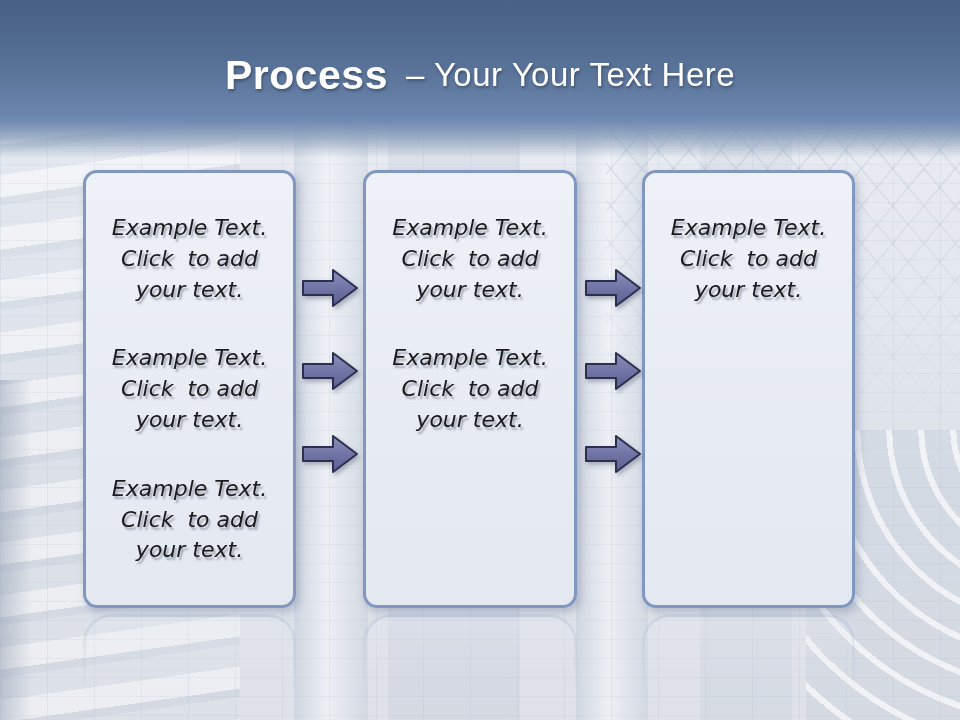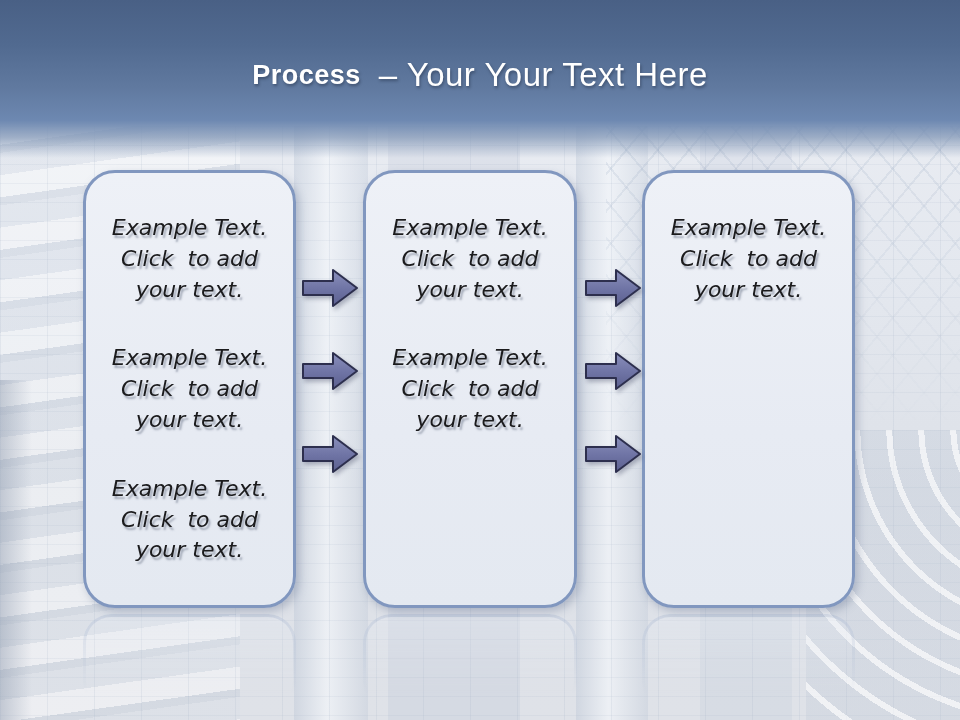--- a/index.html
+++ b/index.html
@@ -32,24 +32,24 @@
       repeating-linear-gradient(-50deg,rgba(150,168,192,.26) 0 2px,transparent 2px 24px);
     -webkit-mask-image:linear-gradient(180deg,#000,transparent);mask-image:linear-gradient(180deg,#000,transparent);}
   .bg-arcs{left:806px;top:430px;width:154px;height:290px;opacity:.6;
     background:repeating-radial-gradient(circle at 160% 0%,rgba(255,255,255,.92) 0 6px,rgba(178,190,207,.36) 6px 32px);}
   
   .header{position:absolute;left:0;top:0;width:960px;height:158px;
     background:linear-gradient(180deg,#496085 0%,#516a90 28%,#60799f 55%,#6d88b1 76%,rgba(131,152,183,.75) 87%,rgba(223,228,236,0) 100%);}
   .title{position:absolute;left:0;top:42px;width:100%;height:66px;
     display:flex;align-items:center;justify-content:center;color:#fff;
     text-shadow:1px 2px 3px rgba(25,35,55,.45);}
-  .title .t-bold{font-size:27px;font-weight:700;margin-right:18px;letter-spacing:.5px;}
+  .title .t-bold{font-size:41px;font-weight:700;margin-right:18px;letter-spacing:.5px;}
   .title .t-rest{font-size:33px;font-weight:400;letter-spacing:.5px;}
   
-  .box{position:absolute;top:170px;height:438px;border:3px solid #8197bf;border-radius:32px;
+  .box{position:absolute;top:170px;height:438px;border:3px solid #8197bf;border-radius:14px;
     background:linear-gradient(180deg,#eef1f7 0%,#e7ebf3 60%,#e4e9f1 100%);
     box-shadow:3px 4px 9px rgba(95,110,140,.35);
     padding:40px 10px 0 10px;text-align:center;}
   .box-1{left:83px;width:213px;}
   .box-2{left:363px;width:214px;}
   .box-3{left:642px;width:213px;}
   .box p{margin:0 0 38px 0;font:italic 400 22px/1.4 "DejaVu Sans",sans-serif;color:#1b1b1d;
     white-space:pre-line;text-shadow:2px 3px 2px rgba(105,115,135,.55);}
   
   .refl{position:absolute;top:614px;height:96px;border:3px solid rgba(129,151,191,.5);border-radius:28px;

